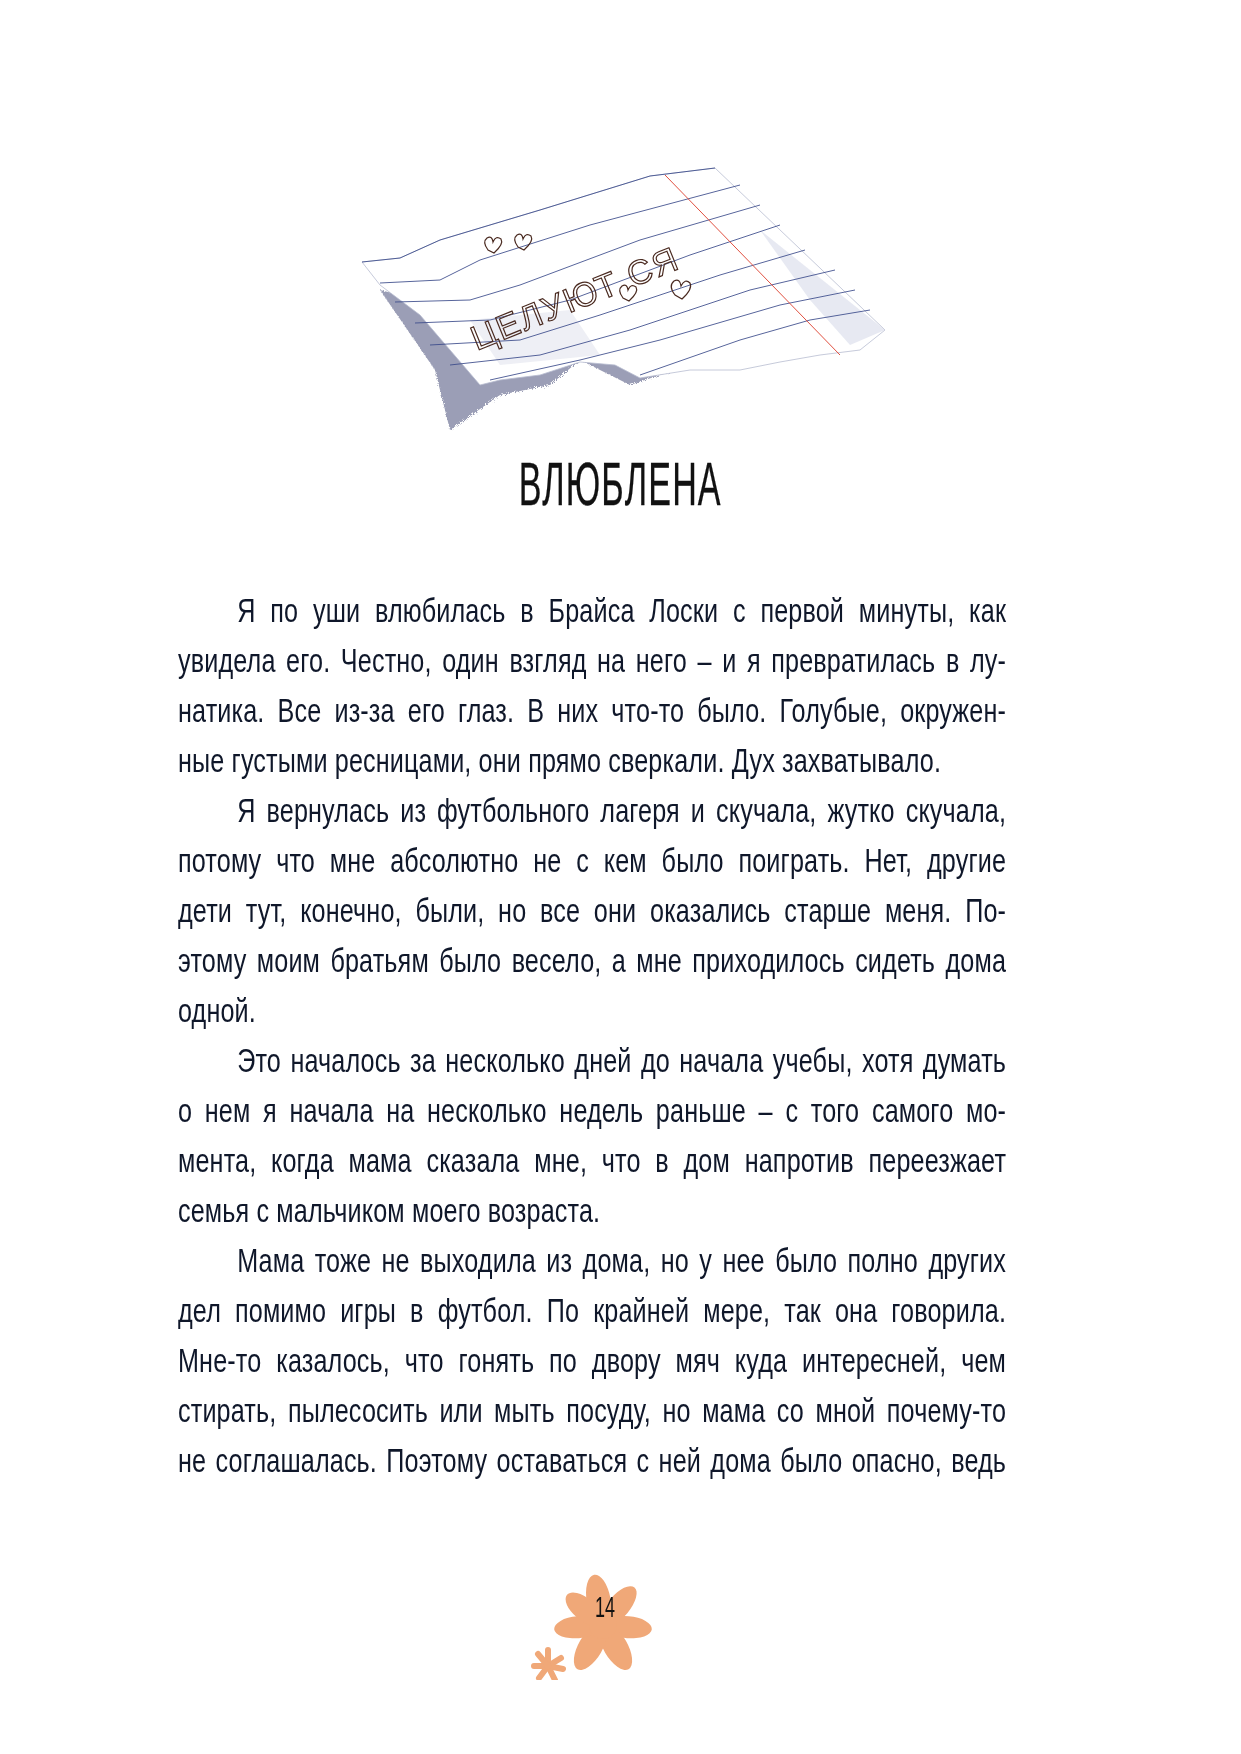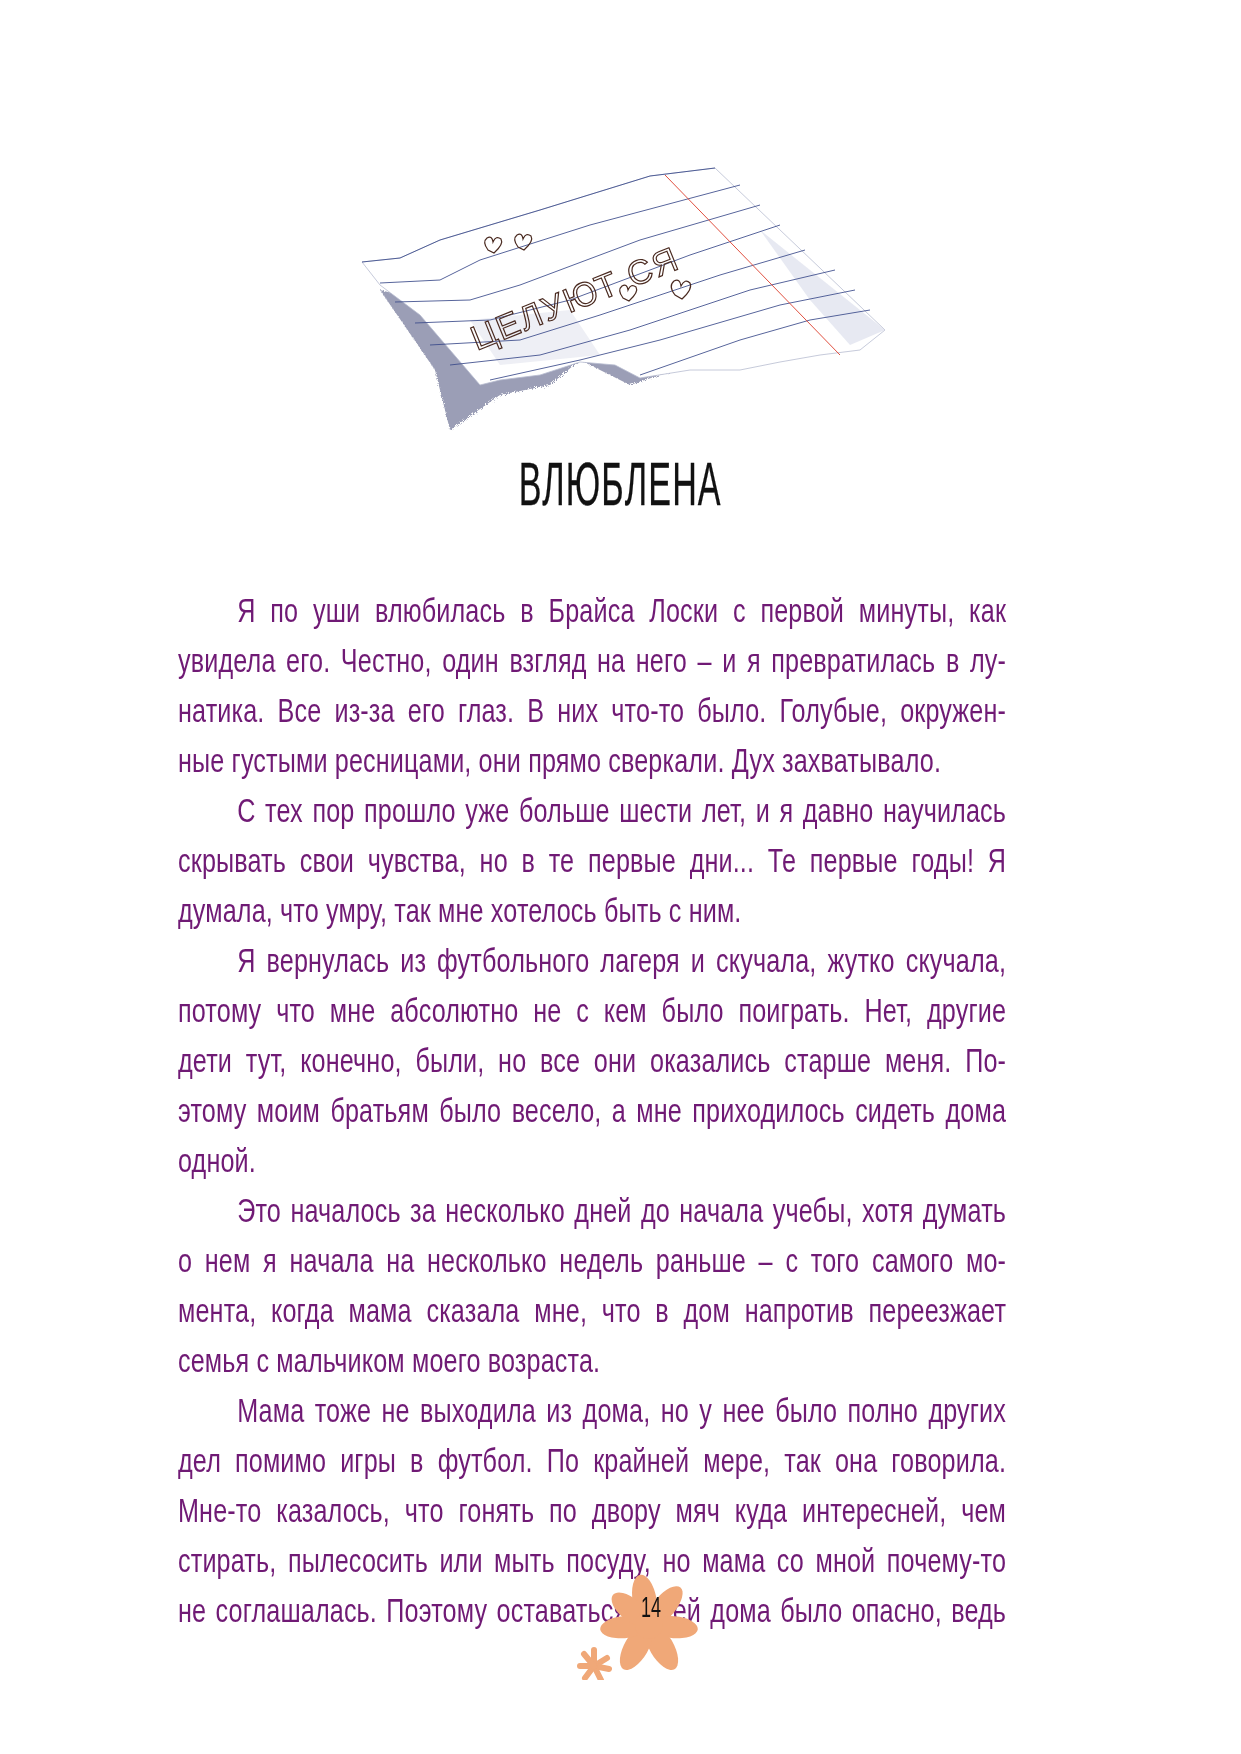--- a/index.html
+++ b/index.html
@@ -7,32 +7,32 @@
   .illustration { position:absolute; left:340px; top:140px; width:620px; height:300px; }
   .title {
     position:absolute; left:0; right:0; top:448px; text-align:center;
     font-family:"Liberation Sans Narrow","Liberation Sans", sans-serif;
     font-size:62px; font-weight:400; color:#111; letter-spacing:2px;
     transform:scaleX(0.55); transform-origin:620px 0;
     -webkit-text-stroke:0.3px #111; line-height:72px;
   }
   .body-text {
     position:absolute; left:178px; top:585px; width:828px;
-    font-family:"Liberation Sans", sans-serif; color:#701a75;
+    font-family:"Liberation Sans", sans-serif; color:#0f172a;
   }
   .para { margin:0; text-indent:0; }
   .line {
     display:block; height:50px; line-height:50px; font-size:34px;
     white-space:nowrap; text-align:justify; text-align-last:justify;
     transform:scaleX(0.74); transform-origin:0 0; width:1119px;
     font-weight:300; letter-spacing:0.2px;
   }
   .line.indent { padding-left:80px; width:1039px; }
   .line.last { text-align-last:left; }
-  .page-num-wrap { position:absolute; left:569px; top:1570px; width:140px; height:110px; }
+  .page-num-wrap { position:absolute; left:523px; top:1570px; width:140px; height:110px; }
   .page-num {
     position:absolute; left:72px; top:20px;
     font-family:"Liberation Sans", sans-serif; font-size:30px; color:#111;
     transform:scaleX(0.6); transform-origin:0 0; font-weight:300;
   }
 </style>
 </head>
 <body>
 
 <div class="illustration">
@@ -80,25 +80,20 @@
 <div class="title">ВЛЮБЛЕНА</div>
 
 <div class="body-text">
   <div class="para">
     <span class="line indent">Я по уши влюбилась в Брайса Лоски с первой минуты, как</span>
     <span class="line">увидела его. Честно, один взгляд на него – и я превратилась в лу-</span>
     <span class="line">натика. Все из-за его глаз. В них что-то было. Голубые, окружен-</span>
     <span class="line last">ные густыми ресницами, они прямо сверкали. Дух захватывало.</span>
   </div>
   <div class="para">
-    <span class="line indent">С тех пор прошло уже больше шести лет, и я давно научилась</span>
-    <span class="line">скрывать свои чувства, но в те первые дни... Те первые годы! Я</span>
-    <span class="line last">думала, что умру, так мне хотелось быть с ним.</span>
-  </div>
-  <div class="para">
     <span class="line indent">Я вернулась из футбольного лагеря и скучала, жутко скучала,</span>
     <span class="line">потому что мне абсолютно не с кем было поиграть. Нет, другие</span>
     <span class="line">дети тут, конечно, были, но все они оказались старше меня. По-</span>
     <span class="line">этому моим братьям было весело, а мне приходилось сидеть дома</span>
     <span class="line last">одной.</span>
   </div>
   <div class="para">
     <span class="line indent">Это началось за несколько дней до начала учебы, хотя думать</span>
     <span class="line">о нем я начала на несколько недель раньше – с того самого мо-</span>
     <span class="line">мента, когда мама сказала мне, что в дом напротив переезжает</span>

